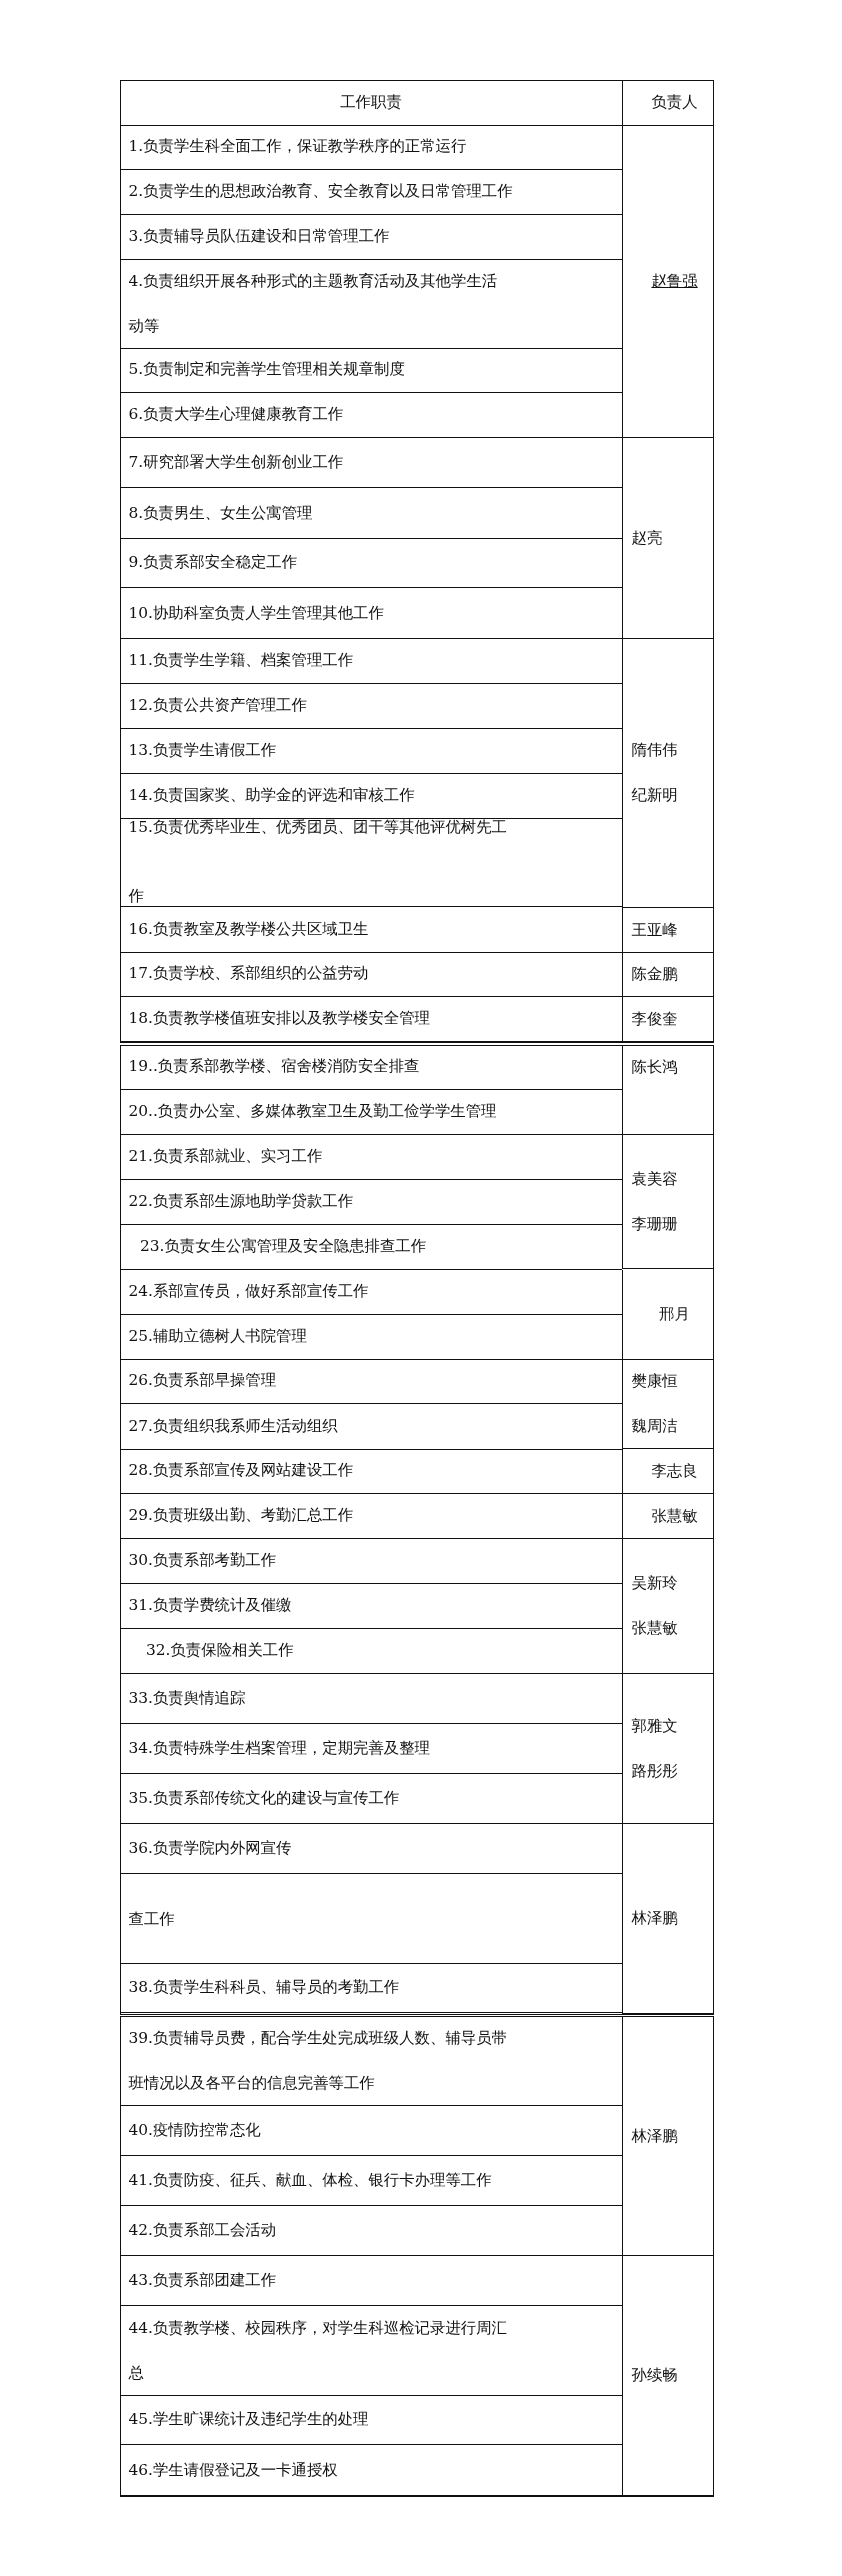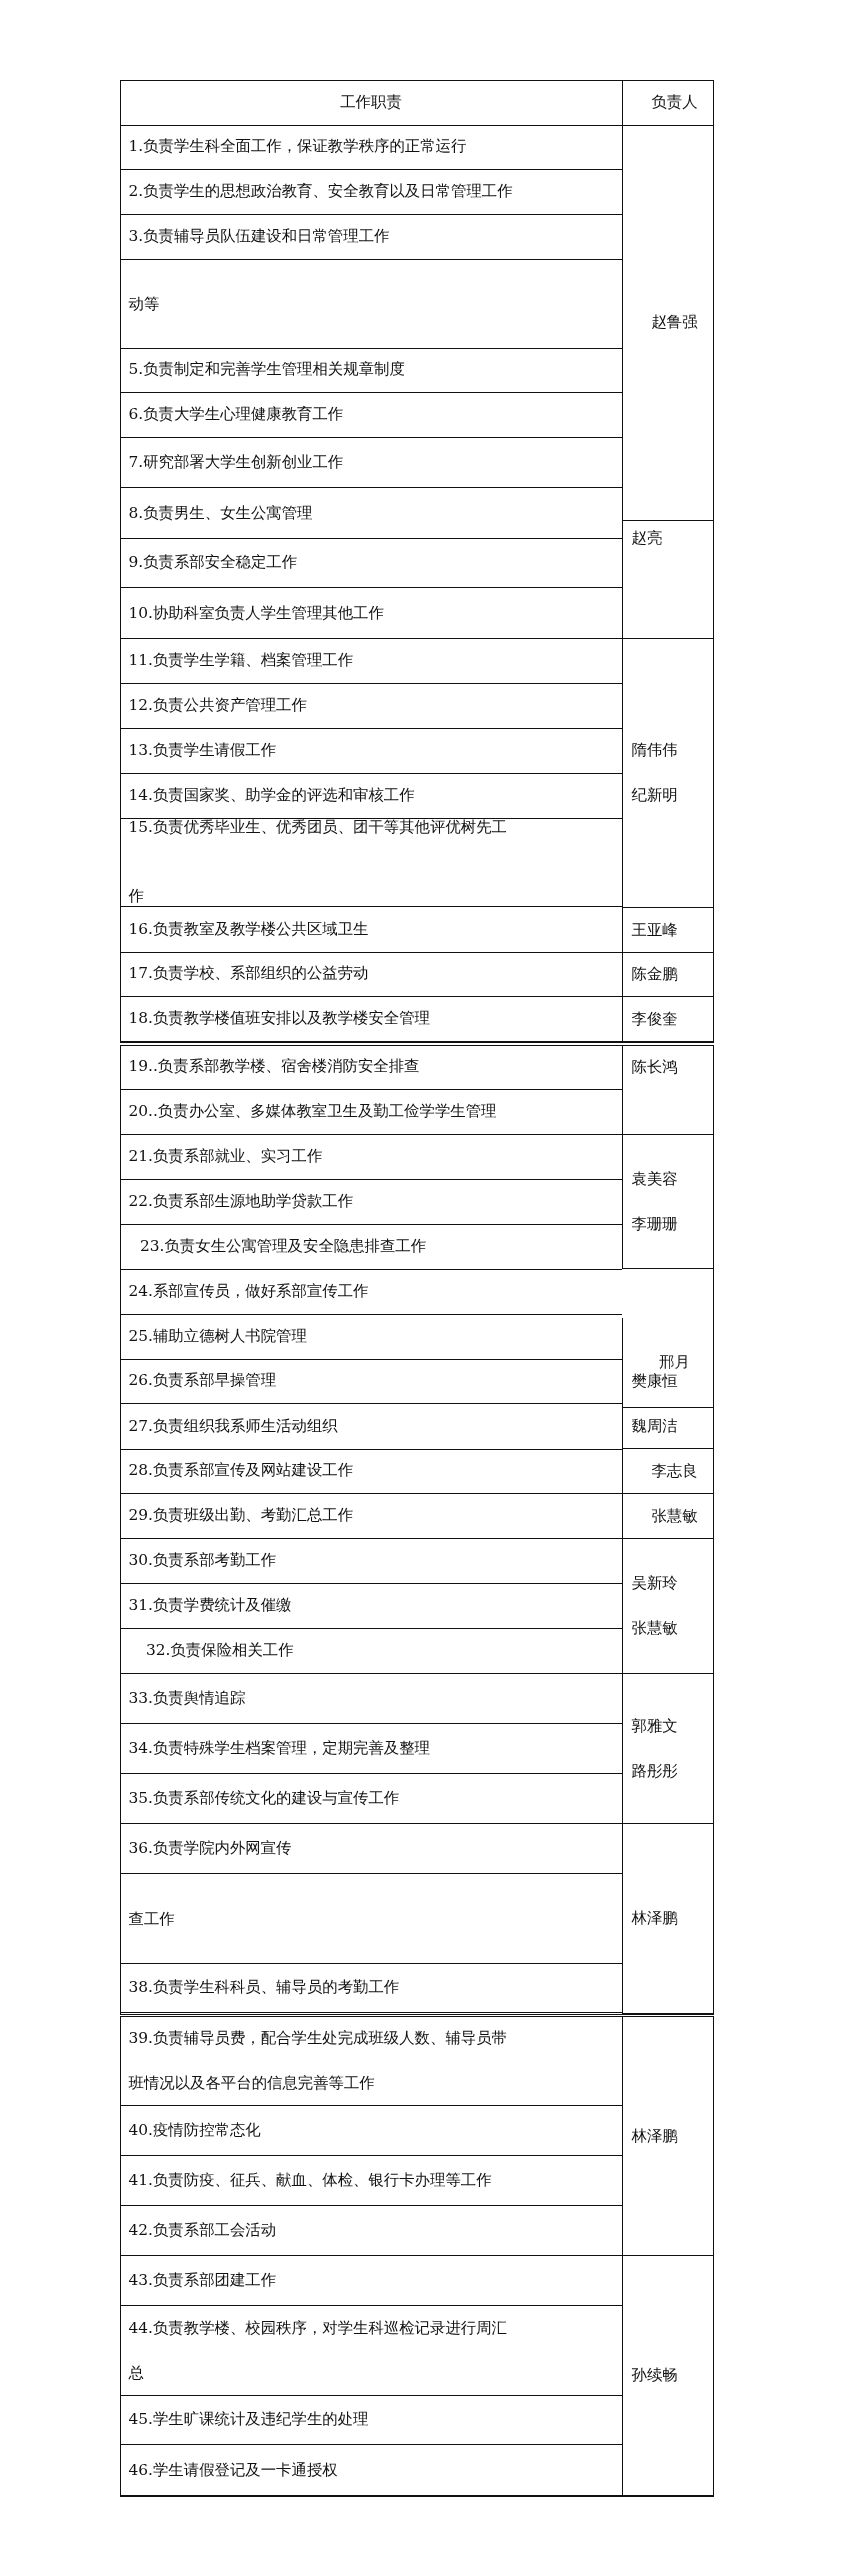--- a/index.html
+++ b/index.html
@@ -37,20 +37,21 @@
     <div class="cell duty" style="top: 125px; height: 45px;">
       <span>1.负责学生科全面工作，保证教学秩序的正常运行</span>
     </div>
     <div class="cell duty" style="top: 170px; height: 45px;">
       <span>2.负责学生的思想政治教育、安全教育以及日常管理工作</span>
     </div>
     <div class="cell duty" style="top: 215px; height: 45px;">
       <span>3.负责辅导员队伍建设和日常管理工作</span>
     </div>
     <div class="cell duty multi" style="top: 260px; height: 89px;">
+      <span>4.负责组织开展各种形式的主题教育活动及其他学生活</span>
       <span>动等</span>
     </div>
     <div class="cell duty" style="top: 348px; height: 45px;">
       <span>5.负责制定和完善学生管理相关规章制度</span>
     </div>
     <div class="cell duty" style="top: 393px; height: 45px;">
       <span>6.负责大学生心理健康教育工作</span>
     </div>
     <div class="cell duty" style="top: 438px; height: 50px;">
       <span>7.研究部署大学生创新创业工作</span>
@@ -171,21 +172,21 @@
     </div>
     <div class="cell duty" style="top: 2395px; height: 50px;">
       <span>45.学生旷课统计及违纪学生的处理</span>
     </div>
     <div class="cell duty" style="top: 2446px; height: 50px;">
       <span>46.学生请假登记及一卡通授权</span>
     </div>
   </div>
 
 <div id="persons">
-    <div class="cell person center" style="top: 125px; height: 396px;">
+    <div class="cell person center" style="top: 125px; height: 313px; text-decoration: underline;">
       <span>赵鲁强</span>
     </div>
     <div class="cell person" style="top: 438px; height: 201px;">
       <span>赵亮</span>
     </div>
     <div class="cell person" style="top: 639px; height: 269px;">
       <span>隋伟伟</span>
       <span>纪新明</span>
     </div>
     <div class="cell person" style="top: 908px; height: 45px;">
@@ -197,21 +198,21 @@
     <div class="cell person" style="top: 997px; height: 45px;">
       <span>李俊奎</span>
     </div>
     <div class="cell person top" style="top: 1045px; height: 90px;">
       <span>陈长鸿</span>
     </div>
     <div class="cell person" style="top: 1135px; height: 134px;">
       <span>袁美容</span>
       <span>李珊珊</span>
     </div>
-    <div class="cell person center" style="top: 1270px; height: 90px; margin-top: 48px;">
+    <div class="cell person center" style="top: 1270px; height: 90px;">
       <span>邢月</span>
     </div>
     <div class="cell person" style="top: 1359px; height: 90px;">
       <span>樊康恒</span>
       <span>魏周洁</span>
     </div>
     <div class="cell person center" style="top: 1449px; height: 45px;">
       <span>李志良</span>
     </div>
     <div class="cell person center" style="top: 1494px; height: 45px;">

